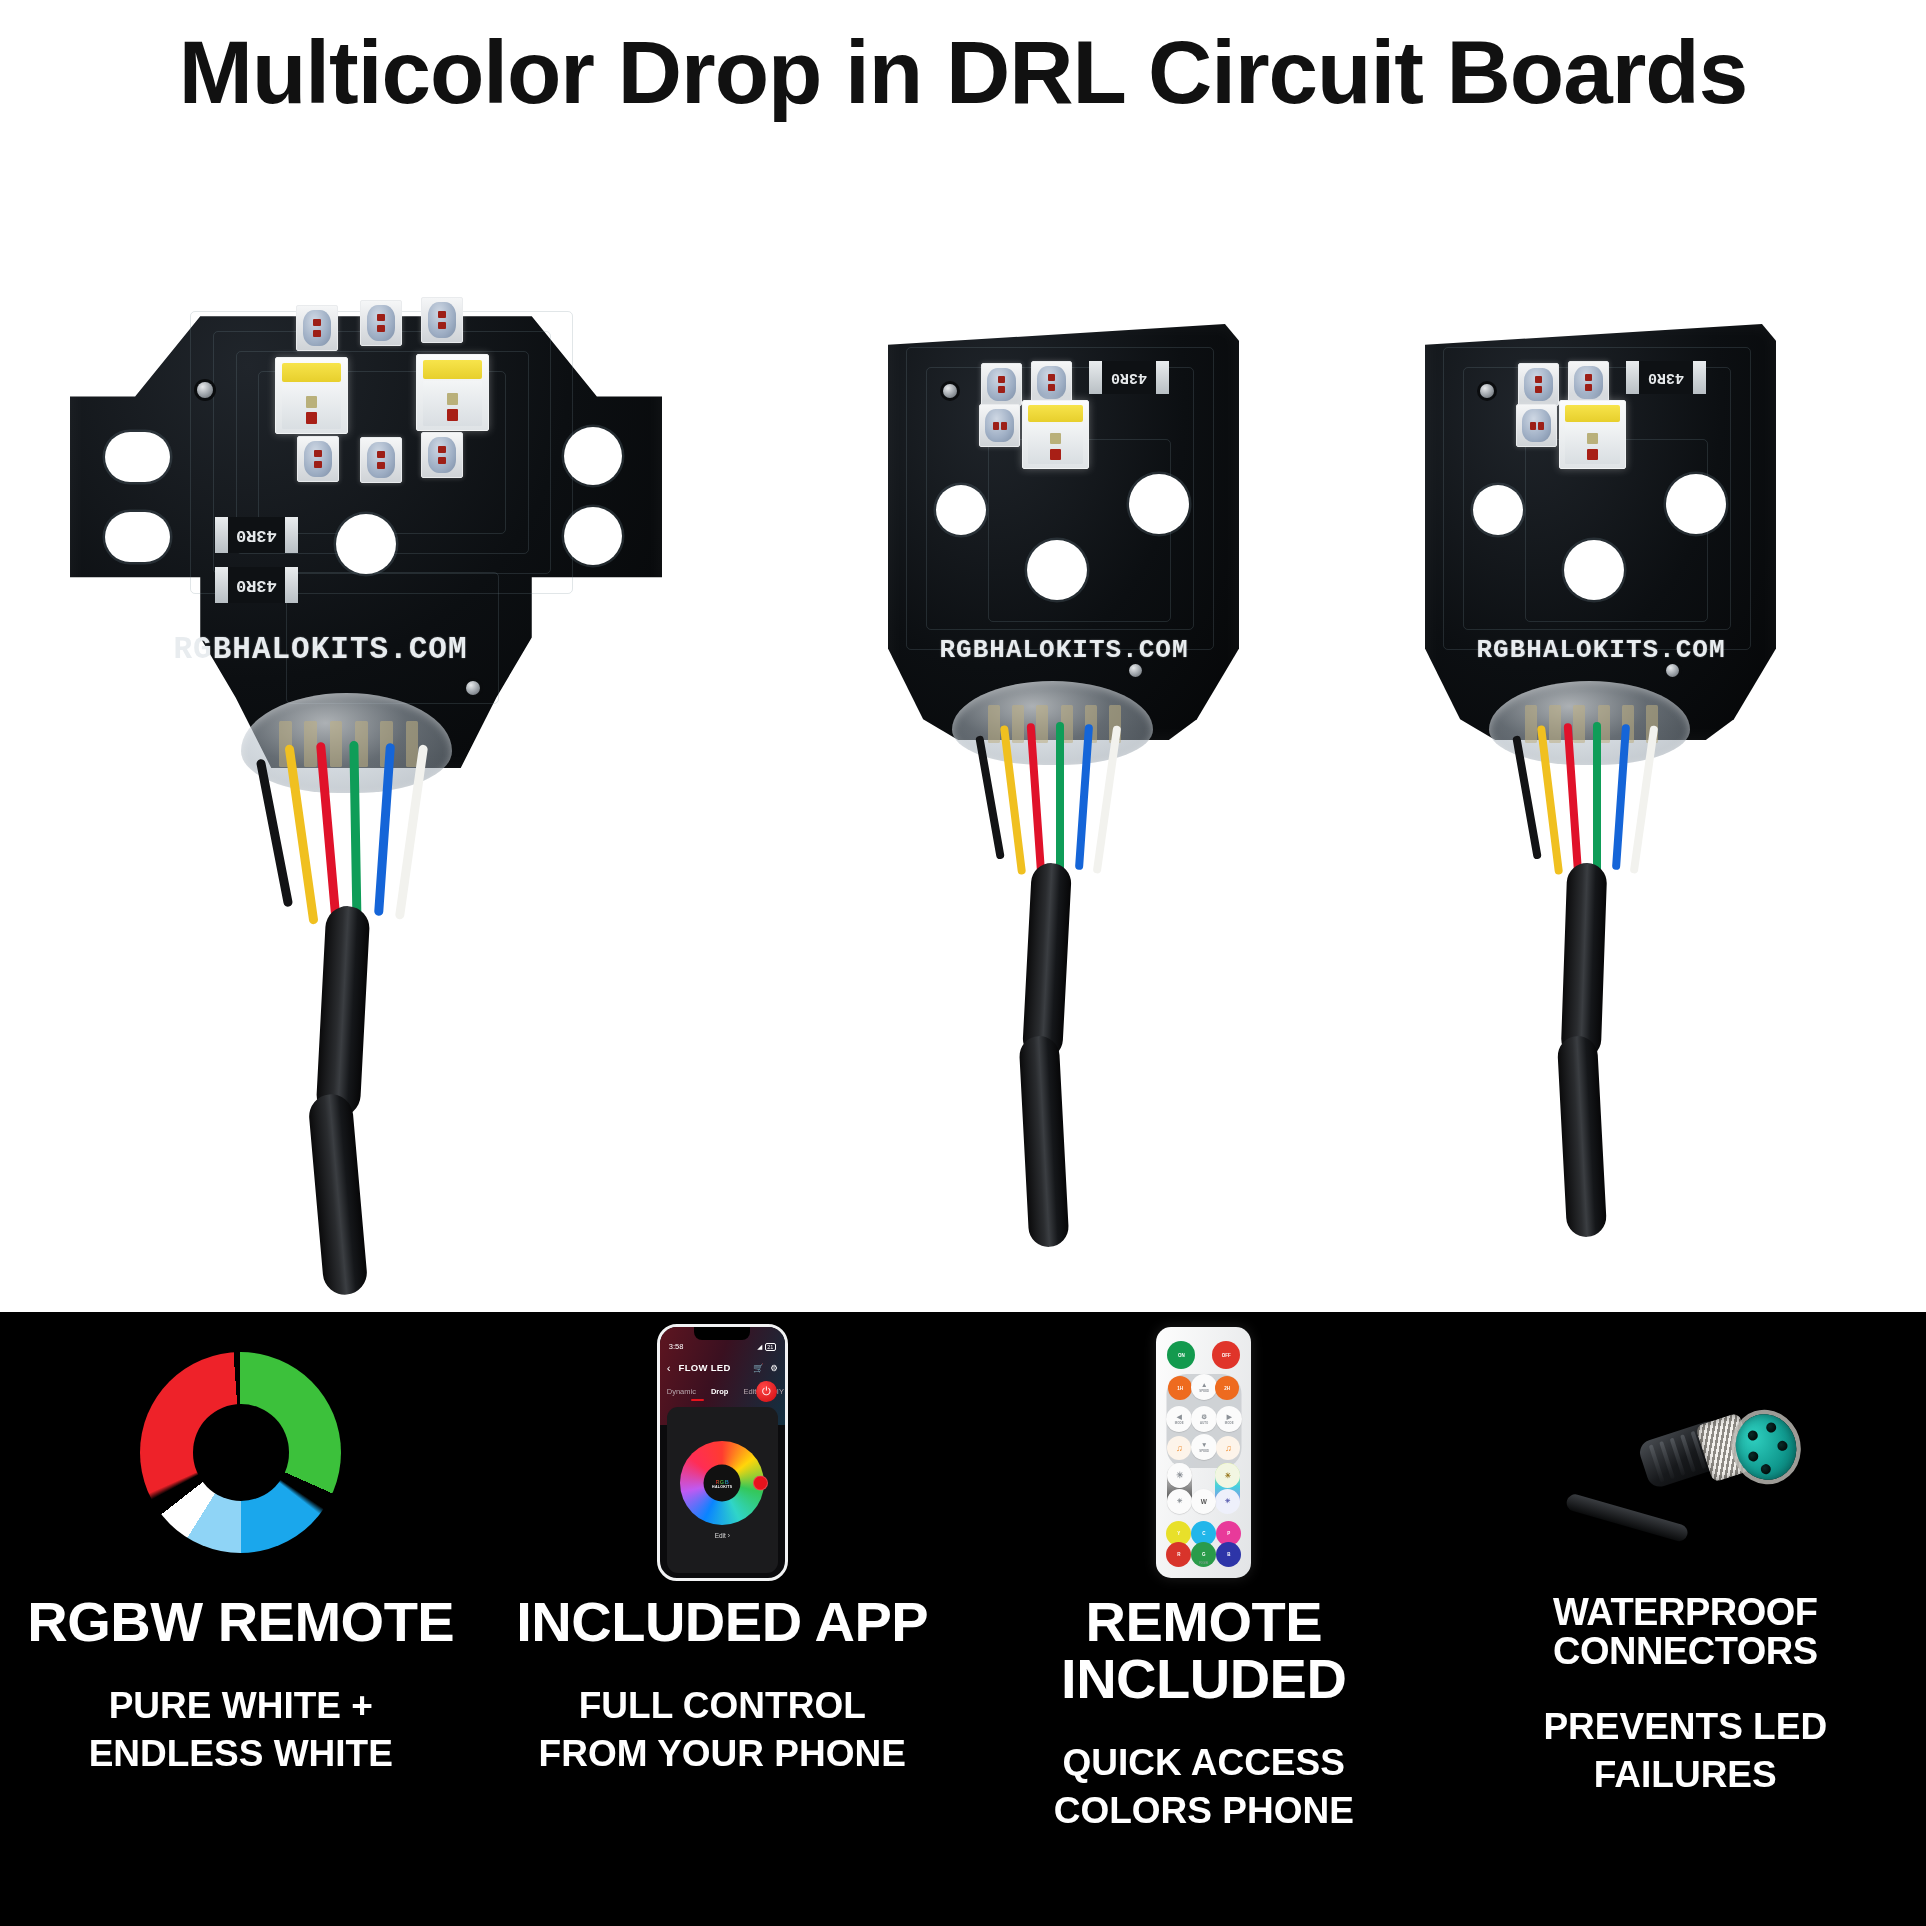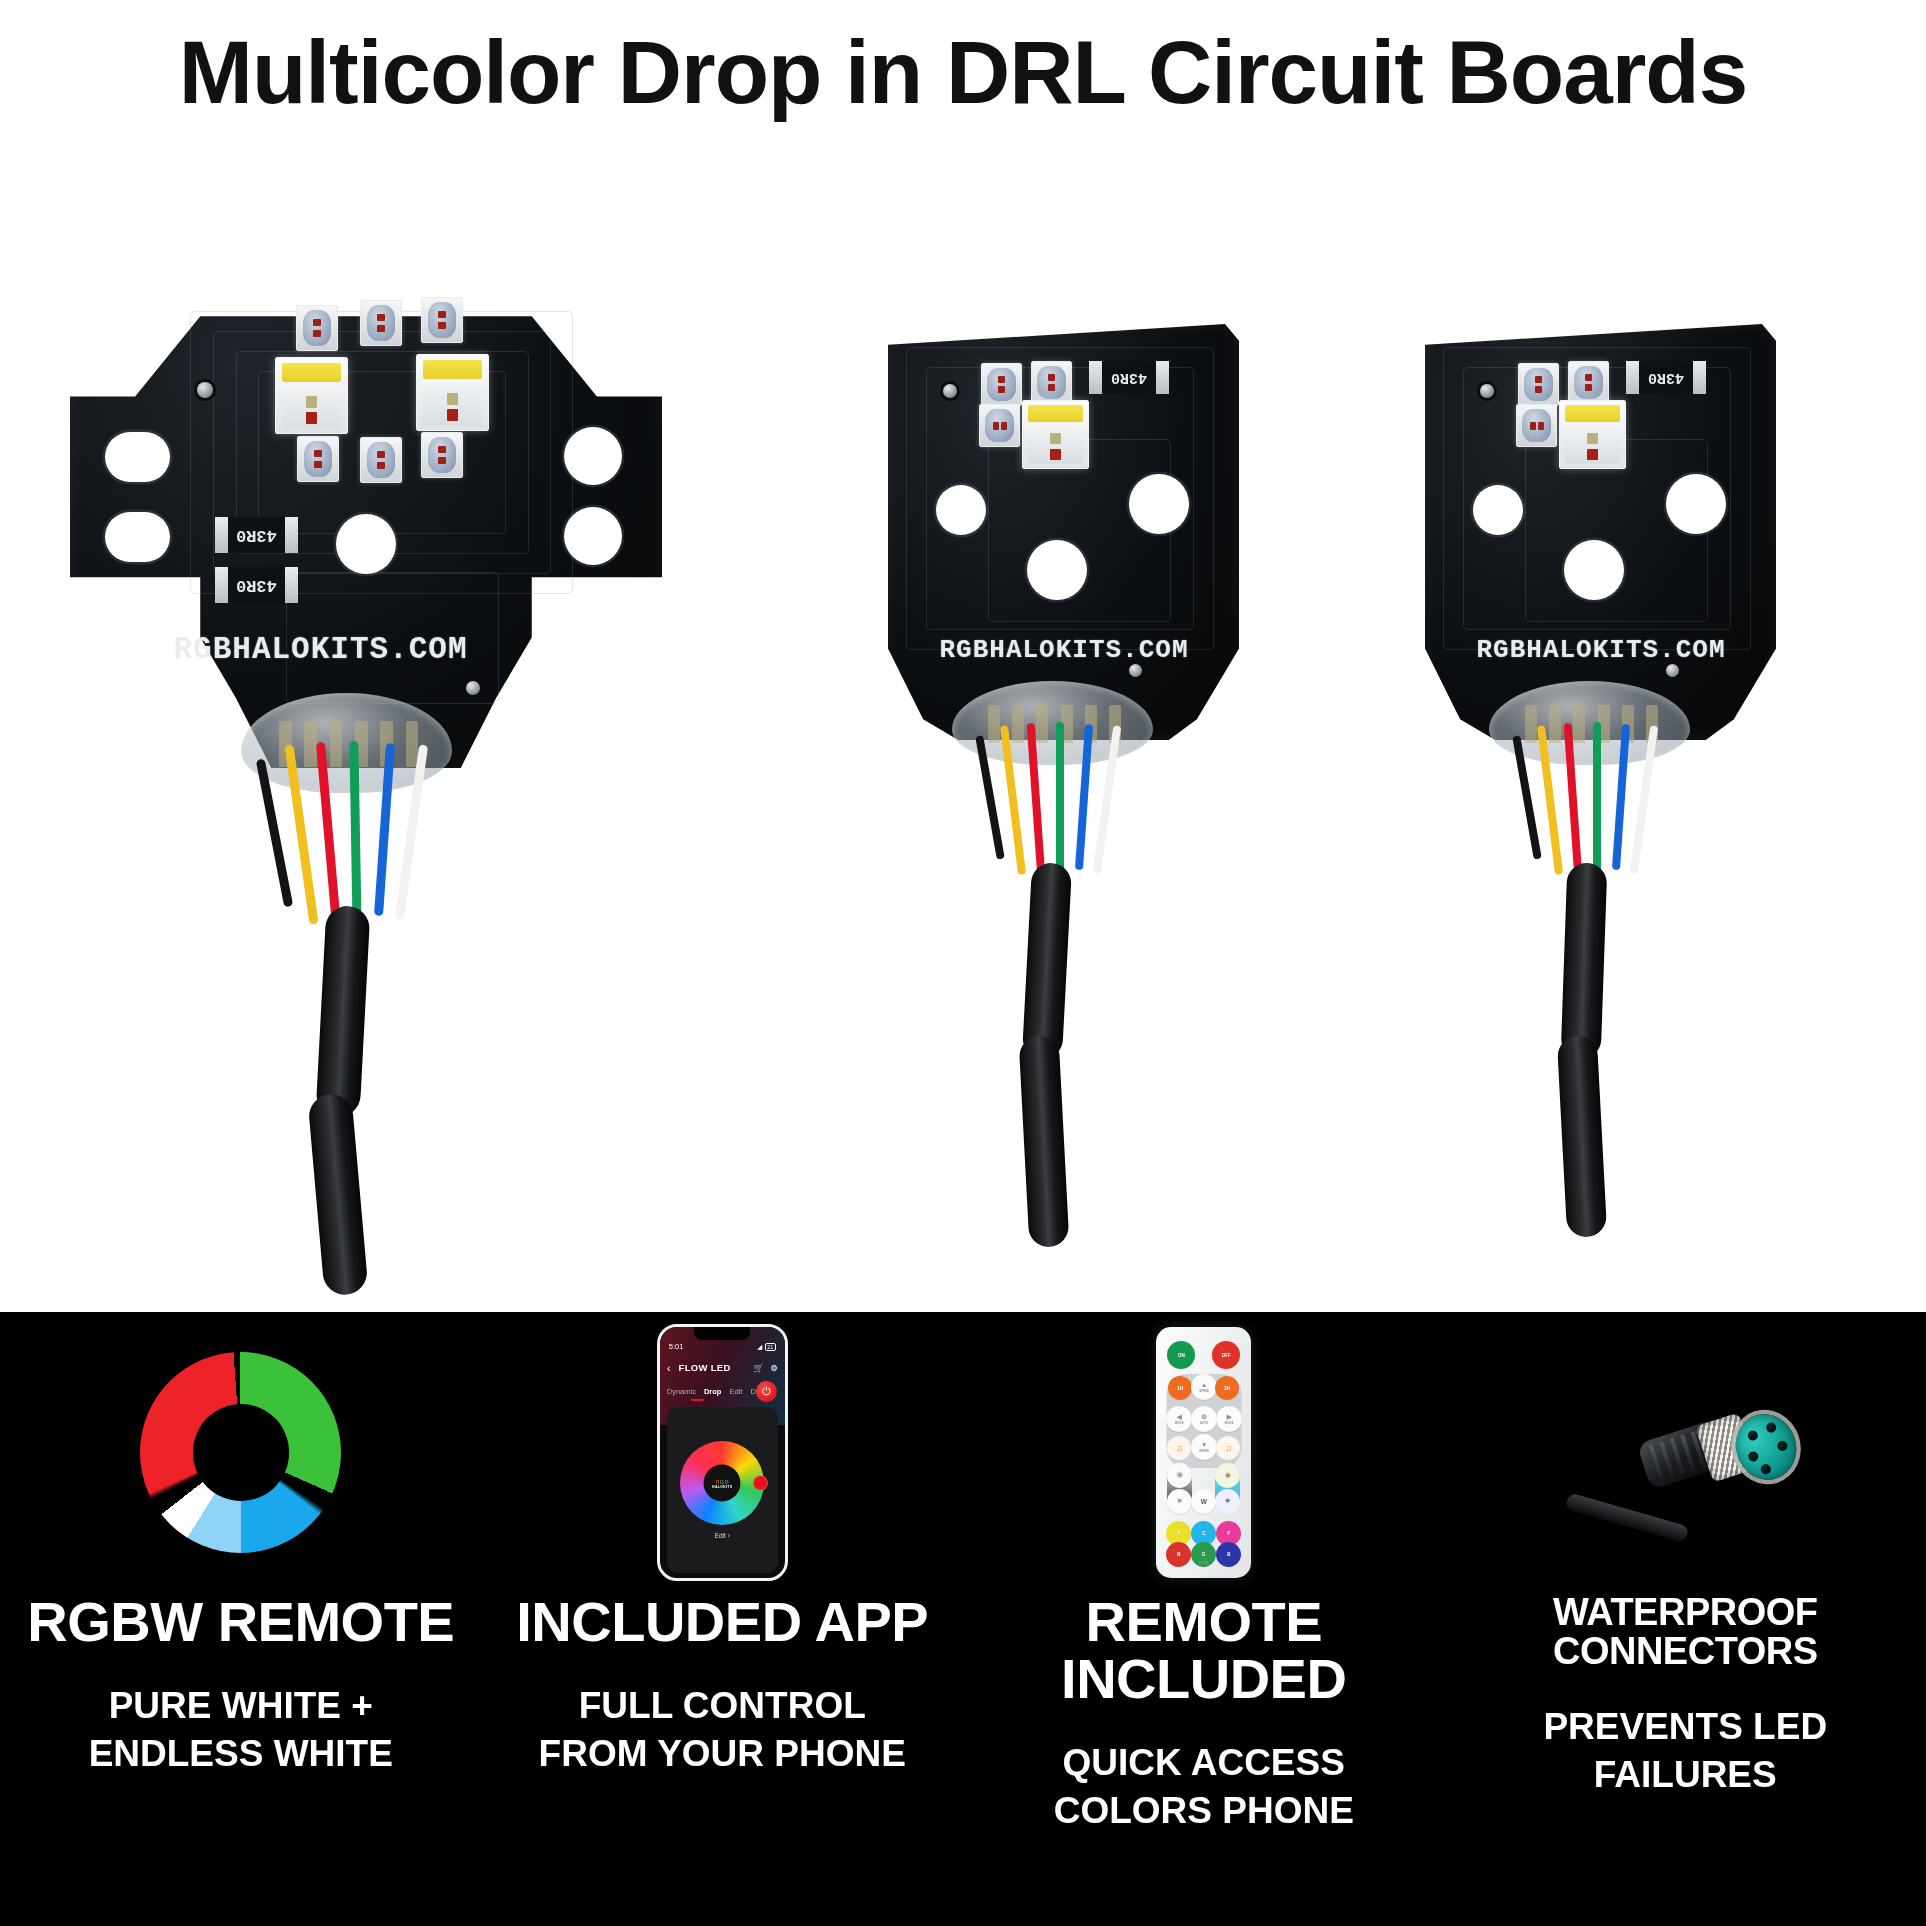--- a/index.html
+++ b/index.html
@@ -152,21 +152,21 @@
     width:56px;height:13px;background:#000;border-radius:0 0 8px 8px;z-index:6;}
   .phone .scr-top{position:absolute;left:0;top:0;width:100%;height:98px;
     background:linear-gradient(110deg,#5e1520 0%,#3a1020 45%,#123041 100%);}
   .phone .statusbar{position:absolute;top:13px;left:0;width:100%;height:13px;
     display:flex;align-items:center;justify-content:space-between;padding:0 9px;
     box-sizing:border-box;color:#fff;font-size:7.5px;z-index:7;}
   .phone .navrow{position:absolute;top:30px;left:0;width:100%;height:21px;
     display:flex;align-items:center;padding:0 7px;box-sizing:border-box;color:#fff;z-index:7;}
   .phone .navrow .ttl{font-size:9.5px;font-weight:bold;margin-left:8px;letter-spacing:0.3px;}
   .phone .tabs{position:absolute;top:56px;left:0;width:100%;height:17px;
-    display:flex;align-items:center;gap:8px;padding:0 7px;box-sizing:border-box;z-index:7;}
+    display:flex;align-items:center;gap:15px;padding:0 7px;box-sizing:border-box;z-index:7;}
   .phone .tabs .tab{font-size:7.5px;color:#b9a8ae;}
   .phone .tabs .tab.active{color:#fff;font-weight:bold;}
   .phone .pwr{position:absolute;right:8px;top:54px;width:21px;height:21px;border-radius:50%;
     background:radial-gradient(circle at 35% 30%,#ff4545,#cf0b10);z-index:8;
     display:flex;align-items:center;justify-content:center;color:#fff;font-size:11px;}
   .phone .panel{position:absolute;left:7px;top:80px;right:7px;bottom:5px;
     background:#1b1b1d;border-radius:11px;z-index:5;
     display:flex;flex-direction:column;align-items:center;justify-content:center;gap:7px;}
   .wheel{position:relative;width:84px;height:84px;border-radius:50%;
     background:conic-gradient(#ff3b30,#ffd60a,#34c759,#30d5c8,#0a84ff,#bf5af2,#ff2d55,#ff3b30);}
@@ -470,21 +470,21 @@
 ENDLESS WHITE</div>
       </div>
 
       <div class="feature f-bt">
         <div class="art">
           <div class="phone">
             <div class="notch"></div>
             <div class="scr-top"></div>
 
             <div class="statusbar">
-              <span>5:01</span>
+              <span>3:58</span>
               <span style="display:flex;align-items:center;gap:2.5px;">
                 <span style="font-size:6.5px;">◢</span>
                 <span style="font-size:5.5px;border:0.8px solid #fff;border-radius:2px;padding:0 1.5px;">21</span>
               </span>
             </div>
 
             <div class="navrow">
               <span style="font-size:11.5px;">‹</span>
               <span class="ttl">FLOW LED</span>
               <span style="margin-left:auto;display:flex;gap:6px;align-items:center;">

